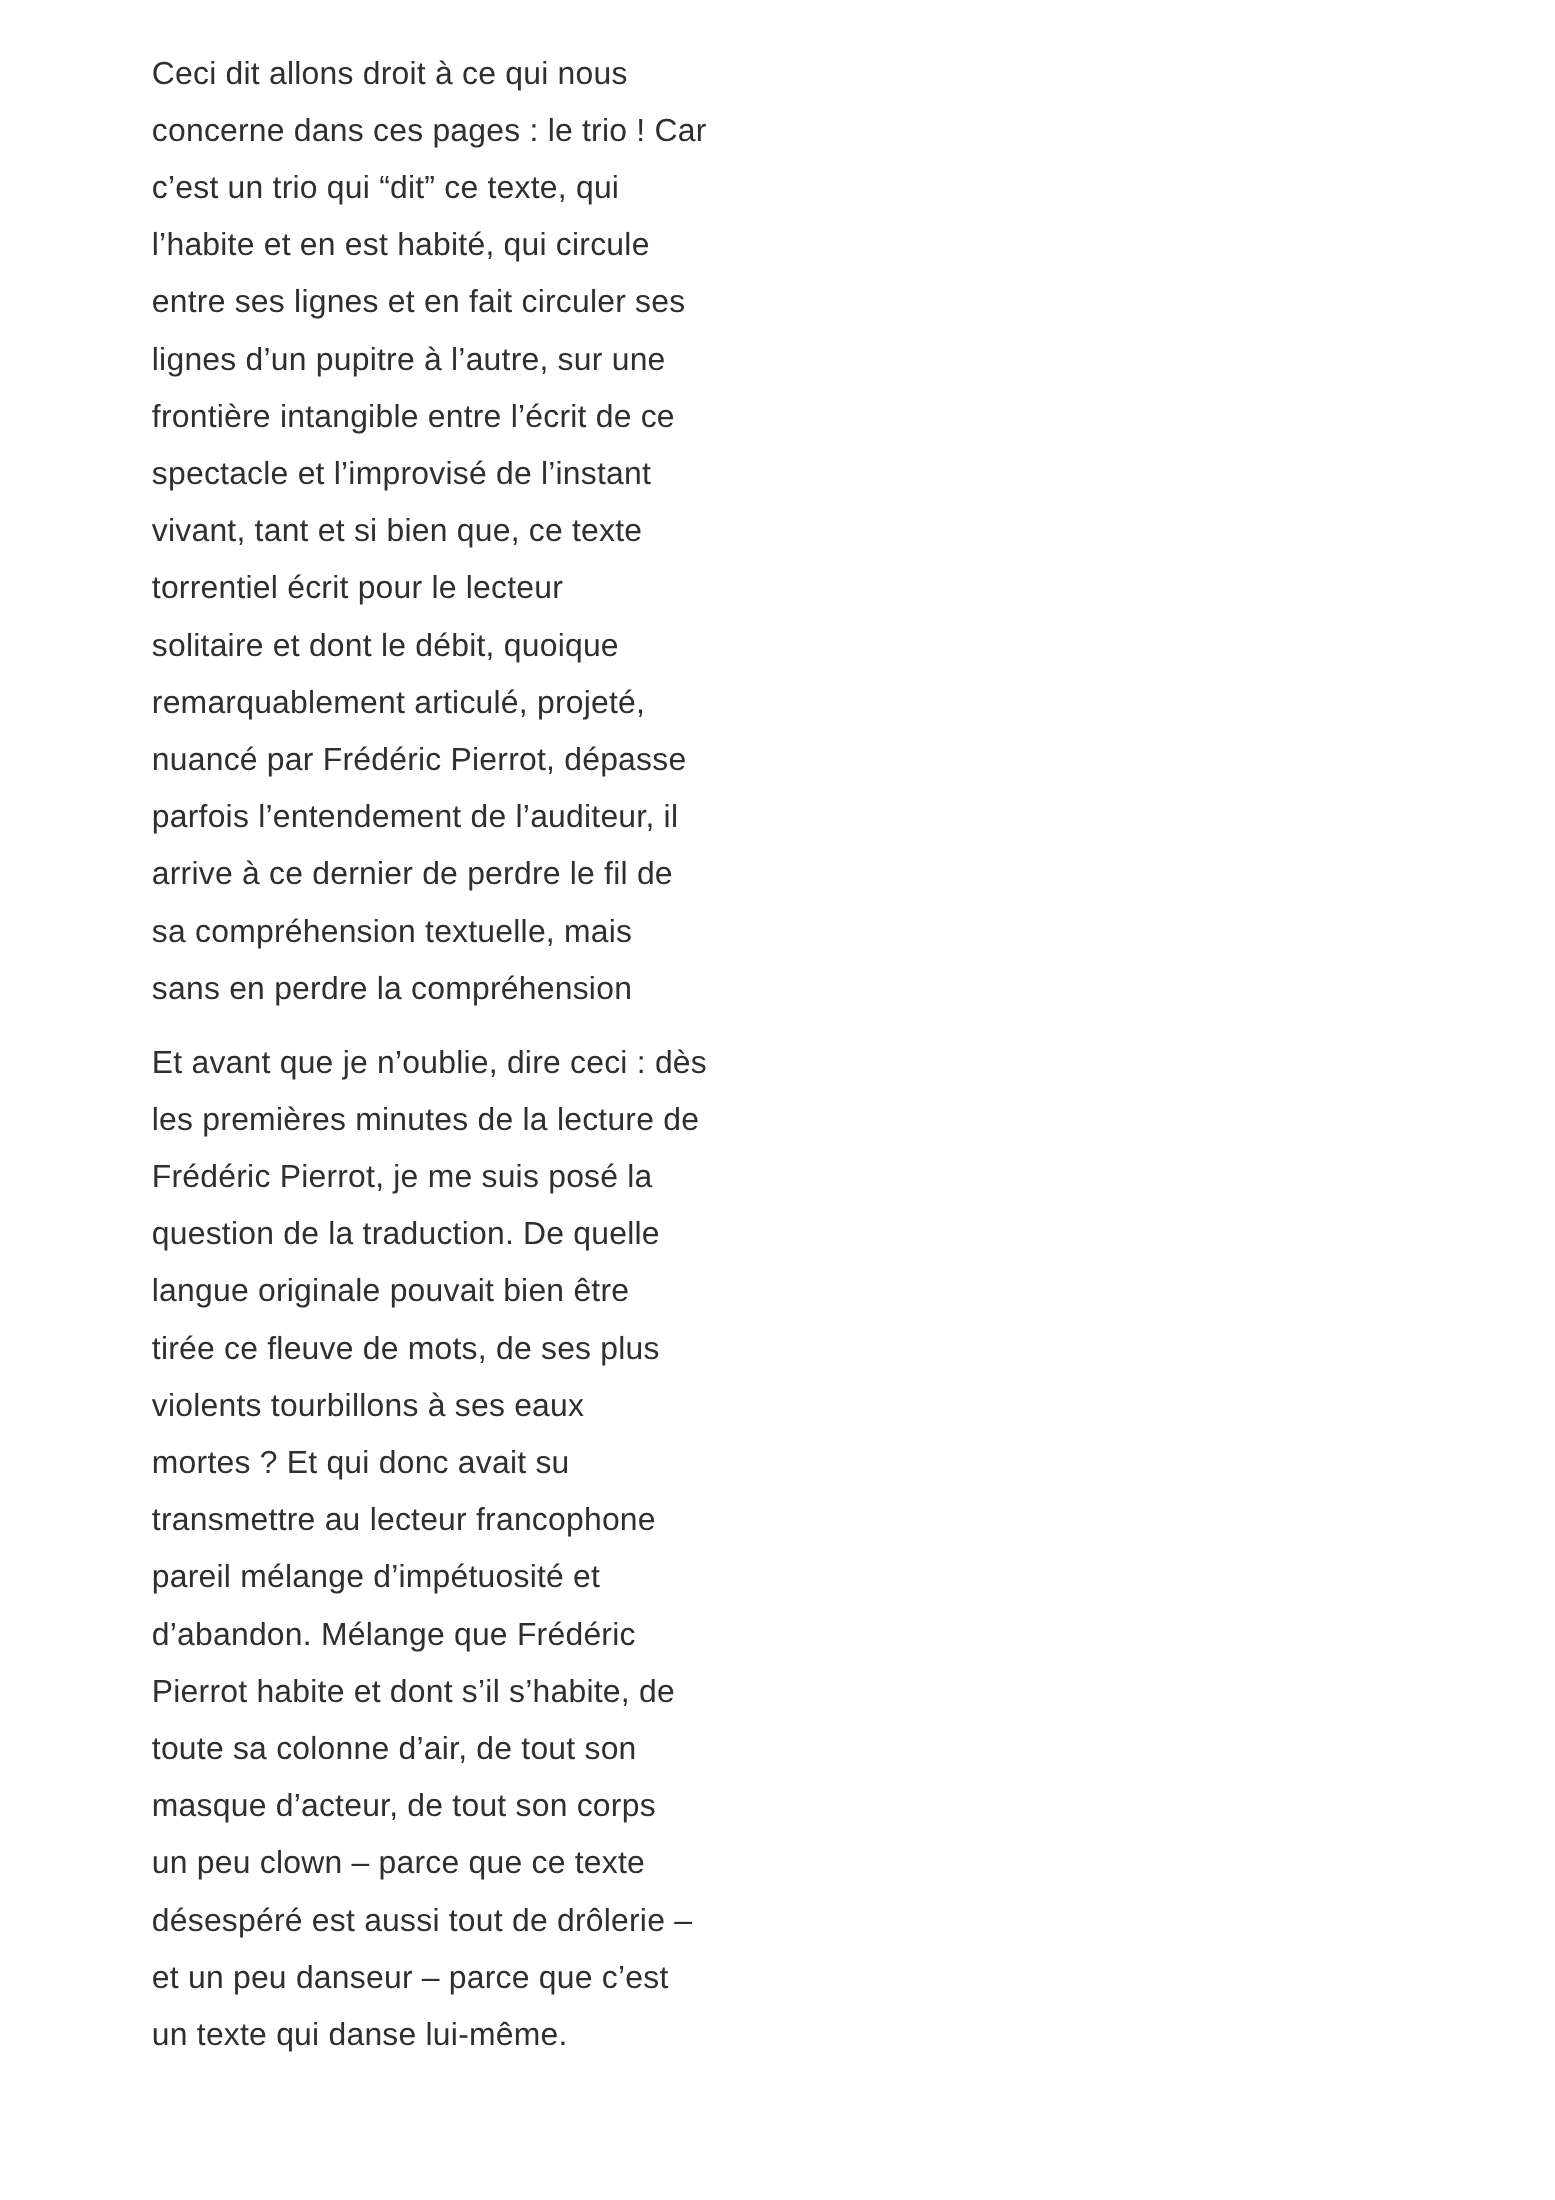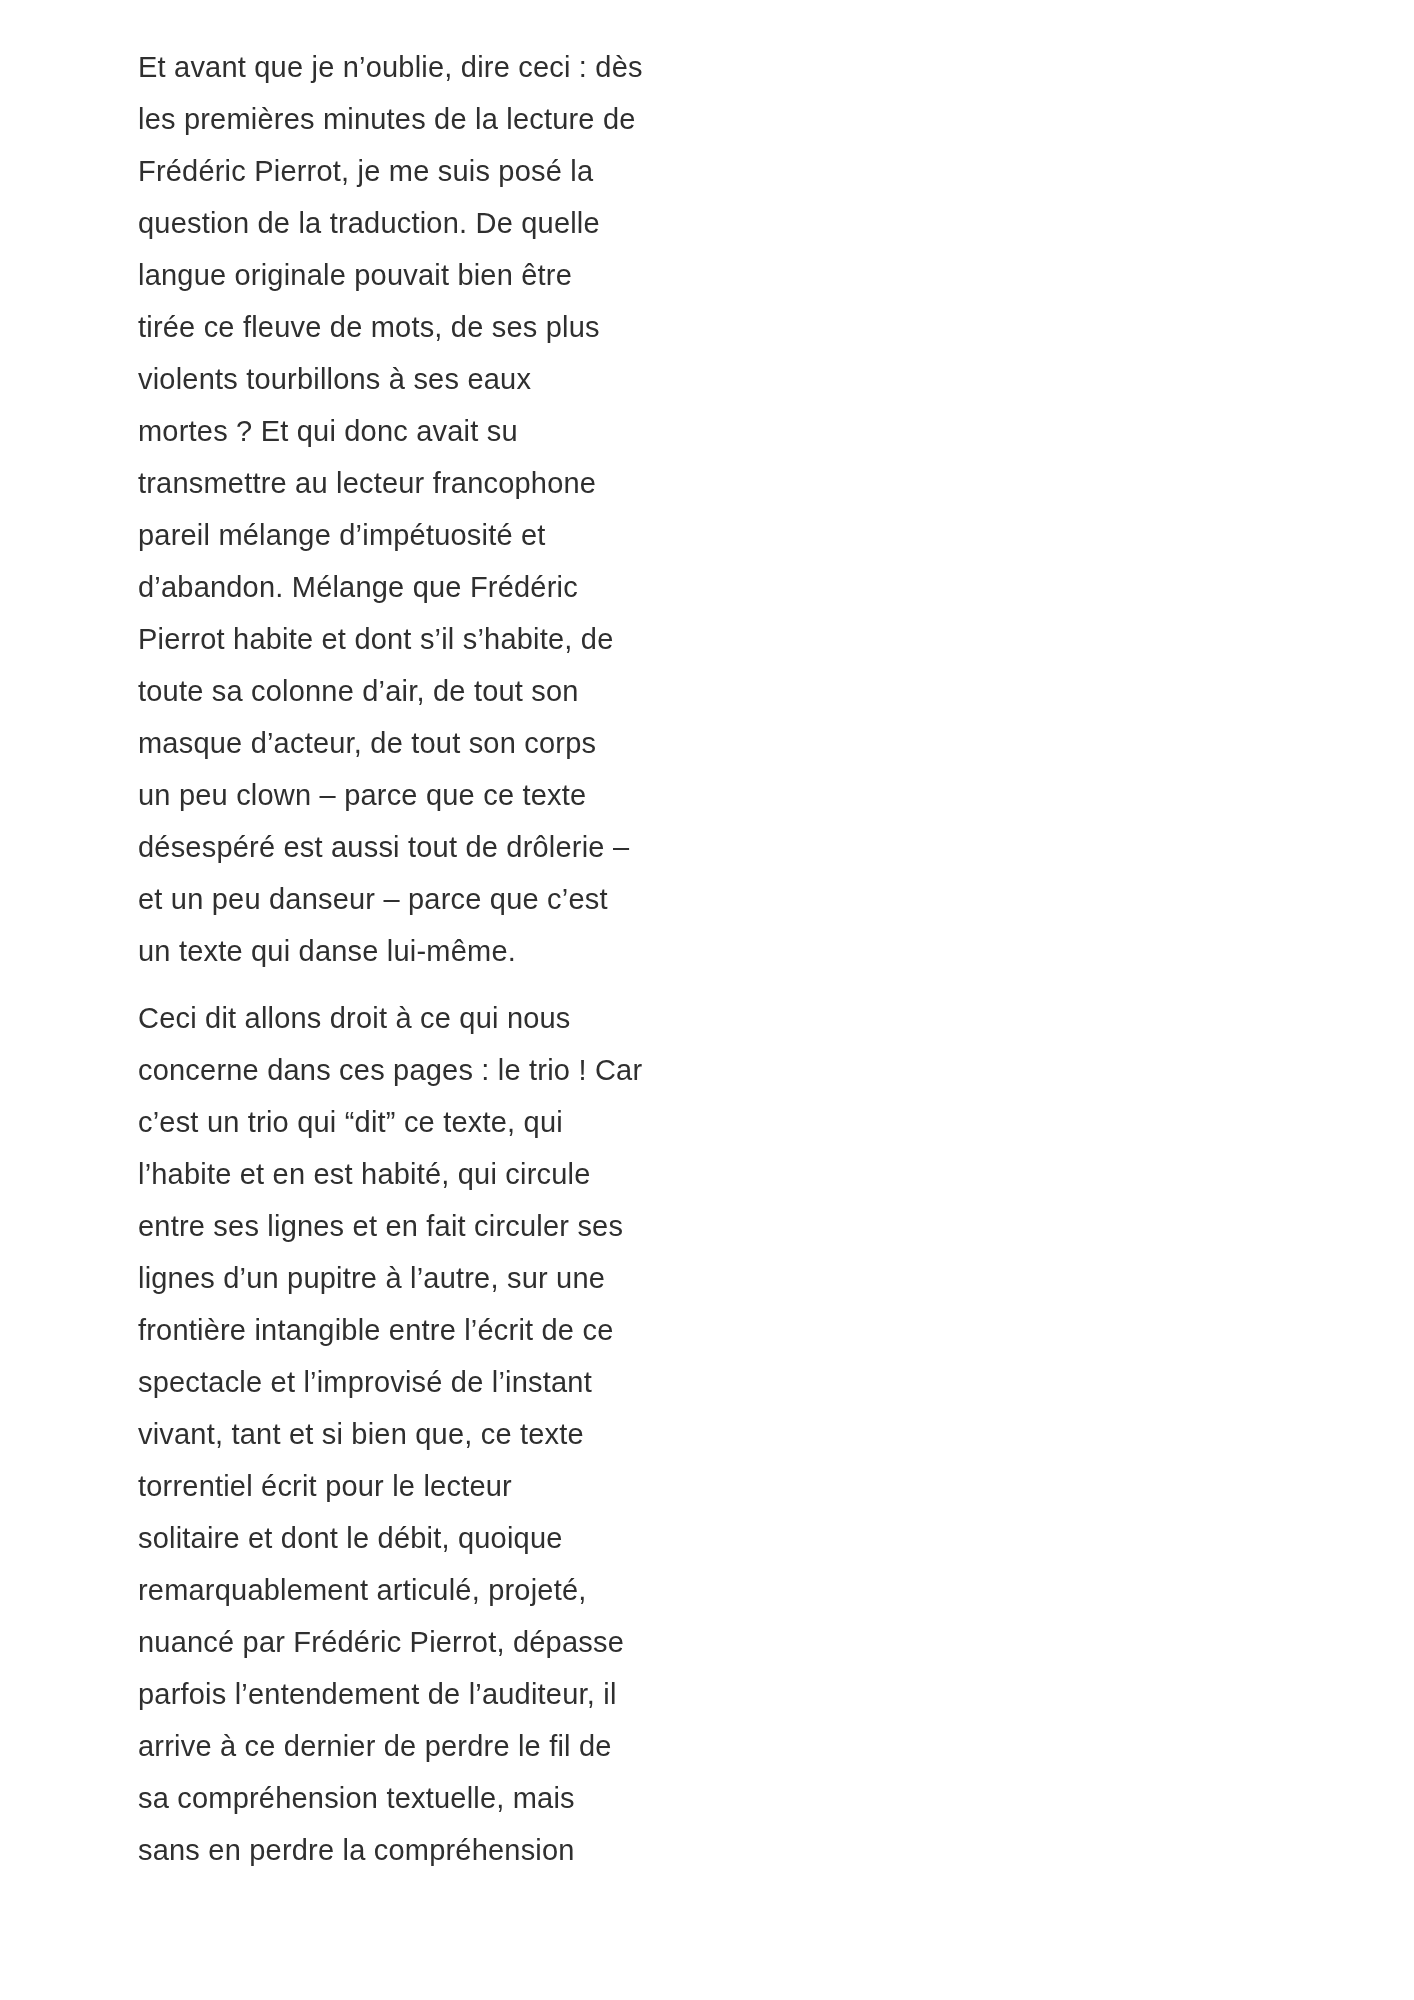--- a/index.html
+++ b/index.html
@@ -32,49 +32,49 @@
   }
   .article p:last-child {
     margin-bottom: 0;
   }
 </style>
 </head>
 <body>
 
 <main class="page">
   <article class="article">
+    <p>Ceci dit allons droit à ce qui nous
+concerne dans ces pages : le trio ! Car
+c’est un trio qui “dit” ce texte, qui
+l’habite et en est habité, qui circule
+entre ses lignes et en fait circuler ses
+lignes d’un pupitre à l’autre, sur une
+frontière intangible entre l’écrit de ce
+spectacle et l’improvisé de l’instant
+vivant, tant et si bien que, ce texte
+torrentiel écrit pour le lecteur
+solitaire et dont le débit, quoique
+remarquablement articulé, projeté,
+nuancé par Frédéric Pierrot, dépasse
+parfois l’entendement de l’auditeur, il
+arrive à ce dernier de perdre le fil de
+sa compréhension textuelle, mais
+sans en perdre la compréhension</p>
     <p>Et avant que je n’oublie, dire ceci : dès
 les premières minutes de la lecture de
 Frédéric Pierrot, je me suis posé la
 question de la traduction. De quelle
 langue originale pouvait bien être
 tirée ce fleuve de mots, de ses plus
 violents tourbillons à ses eaux
 mortes ? Et qui donc avait su
 transmettre au lecteur francophone
 pareil mélange d’impétuosité et
 d’abandon. Mélange que Frédéric
 Pierrot habite et dont s’il s’habite, de
 toute sa colonne d’air, de tout son
 masque d’acteur, de tout son corps
 un peu clown – parce que ce texte
 désespéré est aussi tout de drôlerie –
 et un peu danseur – parce que c’est
 un texte qui danse lui-même.</p>
-    <p>Ceci dit allons droit à ce qui nous
-concerne dans ces pages : le trio ! Car
-c’est un trio qui “dit” ce texte, qui
-l’habite et en est habité, qui circule
-entre ses lignes et en fait circuler ses
-lignes d’un pupitre à l’autre, sur une
-frontière intangible entre l’écrit de ce
-spectacle et l’improvisé de l’instant
-vivant, tant et si bien que, ce texte
-torrentiel écrit pour le lecteur
-solitaire et dont le débit, quoique
-remarquablement articulé, projeté,
-nuancé par Frédéric Pierrot, dépasse
-parfois l’entendement de l’auditeur, il
-arrive à ce dernier de perdre le fil de
-sa compréhension textuelle, mais
-sans en perdre la compréhension</p>
   </article>
 </main>
 
 </body></html>

